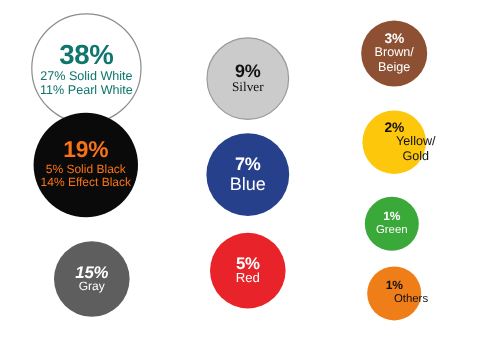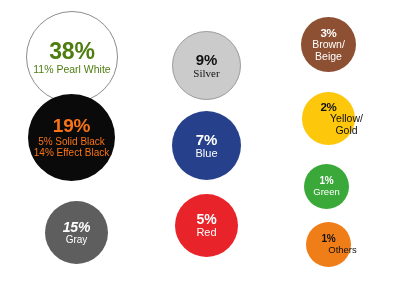--- a/index.html
+++ b/index.html
@@ -34,21 +34,21 @@
     font-weight: bold;
     letter-spacing: -0.2px;
     display: block;
   }
   .bubble .lbl {
     display: block;
     white-space: nowrap;
   }
   
   .b-white  { left: 26px;  top: 11px;  width: 92px;  height: 92px;
-              background:#ffffff; border:1.3px solid #8c8c8c; color:#4d7c0f; }
+              background:#ffffff; border:1.3px solid #8c8c8c; color:#0f766e; }
   .b-white  .pct { font-size: 23px; margin-bottom: 1px; }
   .b-white  .lbl { font-size: 10.5px; }
 
   .b-black  { left: 28px;  top: 94px; width: 87px;  height: 87px;
               background:#0a0a0a; color:#f97316; }
   .b-black  .pct { font-size: 19px; margin-bottom: 1px; }
   .b-black  .lbl { font-size: 10px; }
 
   .b-gray   { left: 45px;  top: 201px; width: 63px;  height: 63px;
               background:#5e5e5e; color:#ffffff; }
@@ -56,21 +56,21 @@
   .b-gray   .lbl { font-size: 10px; }
 
   .b-silver { left: 172px; top: 31px;  width: 69px;  height: 69px;
               background:#cbcbcb; border:1.2px solid #9a9a9a; color:#111111; }
   .b-silver .pct { font-size: 15px; }
   .b-silver .lbl { font-size: 11px; font-family: Liberation Serif, serif; }
 
   .b-blue   { left: 172px; top: 111px; width: 69px;  height: 69px;
               background:#26408b; color:#ffffff; }
   .b-blue   .pct { font-size: 15px; }
-  .b-blue   .lbl { font-size: 11px; }
+  .b-blue   .lbl { font-size: 15px; }
 
   .b-red    { left: 175px; top: 194px; width: 63px;  height: 63px;
               background:#e8232a; color:#ffffff; }
   .b-red    .pct { font-size: 14px; }
   .b-red    .lbl { font-size: 11px; }
 
   .b-brown  { left: 301px; top: 17px;  width: 55px;  height: 55px;
               background:#8d5032; color:#ffffff; }
   .b-brown  .pct { font-size: 11.5px; }
   .b-brown  .lbl { font-size: 10.5px; text-align: right; }
@@ -90,20 +90,21 @@
   .b-orange .pct { font-size: 10px; }
   .b-orange .lbl { font-size: 9.5px; margin-left: 28px; }
 </style>
 </head>
 <body>
 
 <div id="chart-canvas">
 
   <div class="bubble b-white">
     <span class="pct">38%</span>
+    <span class="lbl">27% Solid White</span>
     <span class="lbl">11% Pearl White</span>
   </div>
 
   <div class="bubble b-black">
     <span class="pct">19%</span>
     <span class="lbl">5% Solid Black</span>
     <span class="lbl">14% Effect Black</span>
   </div>
 
   <div class="bubble b-gray">

